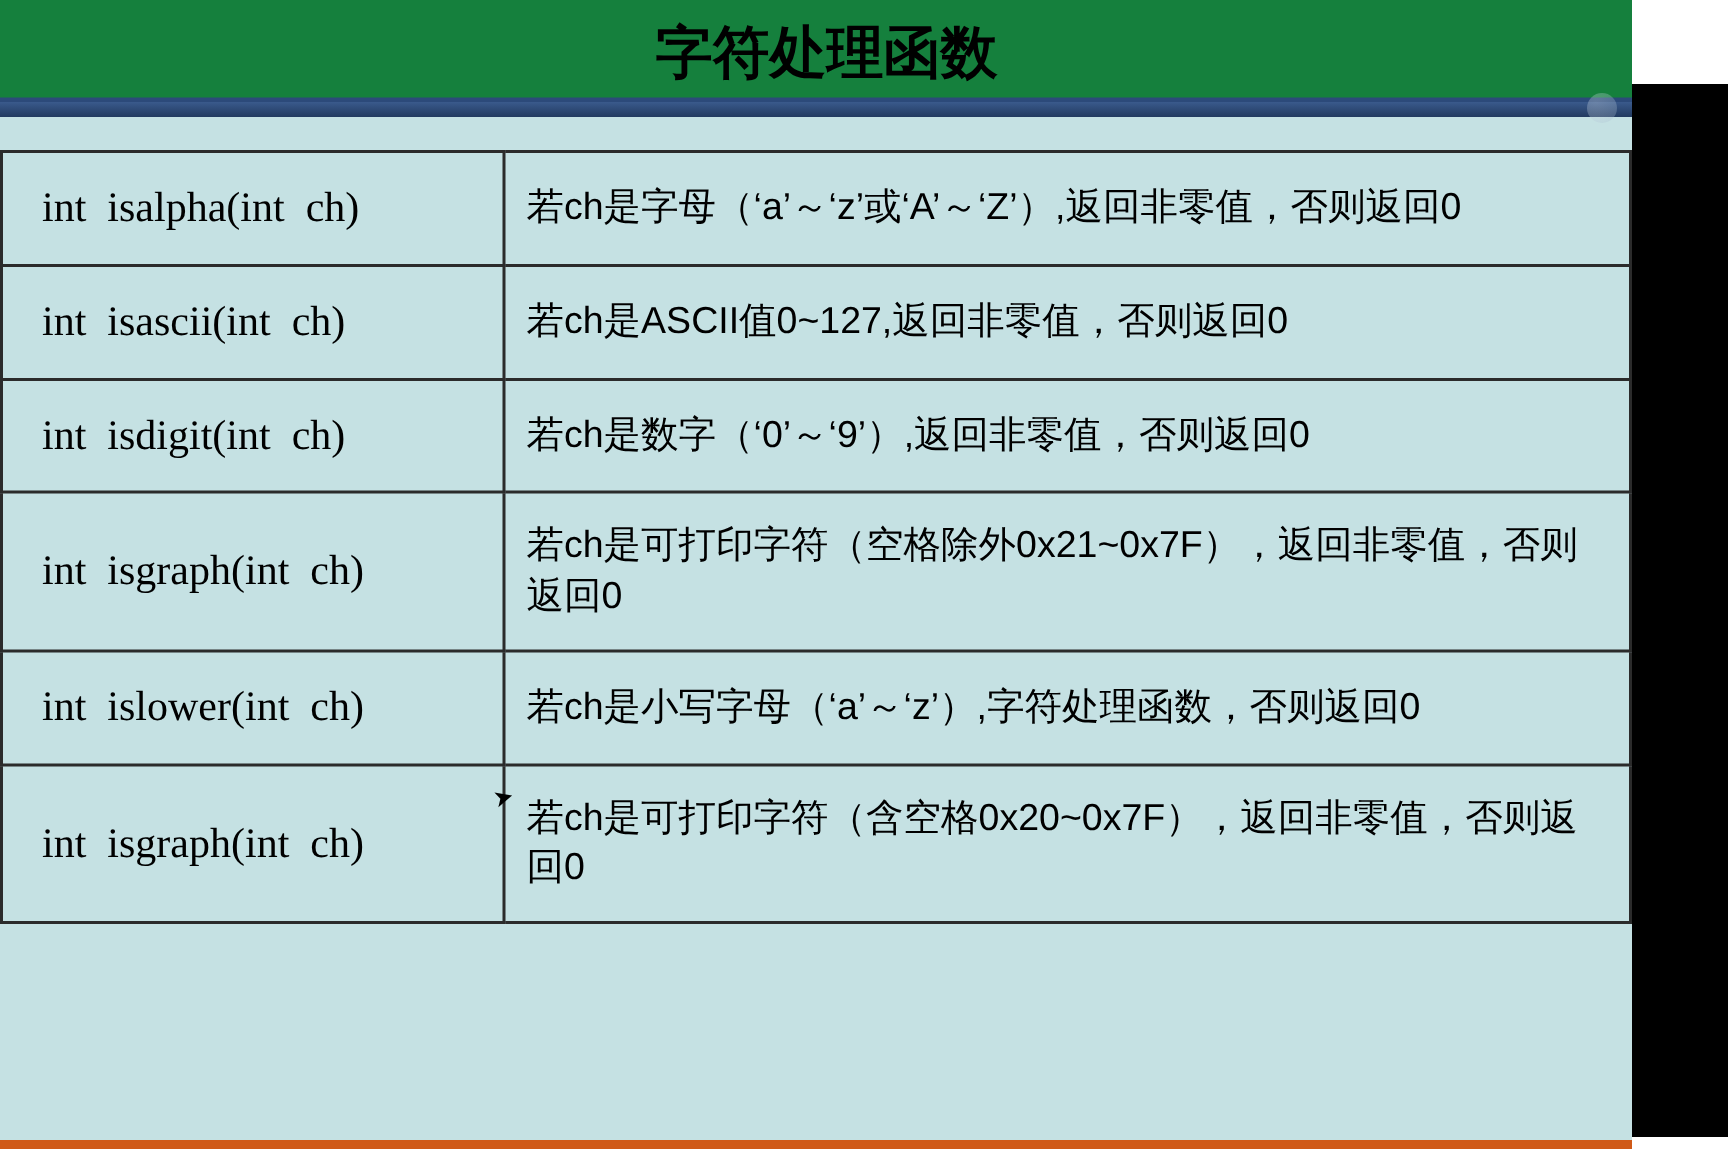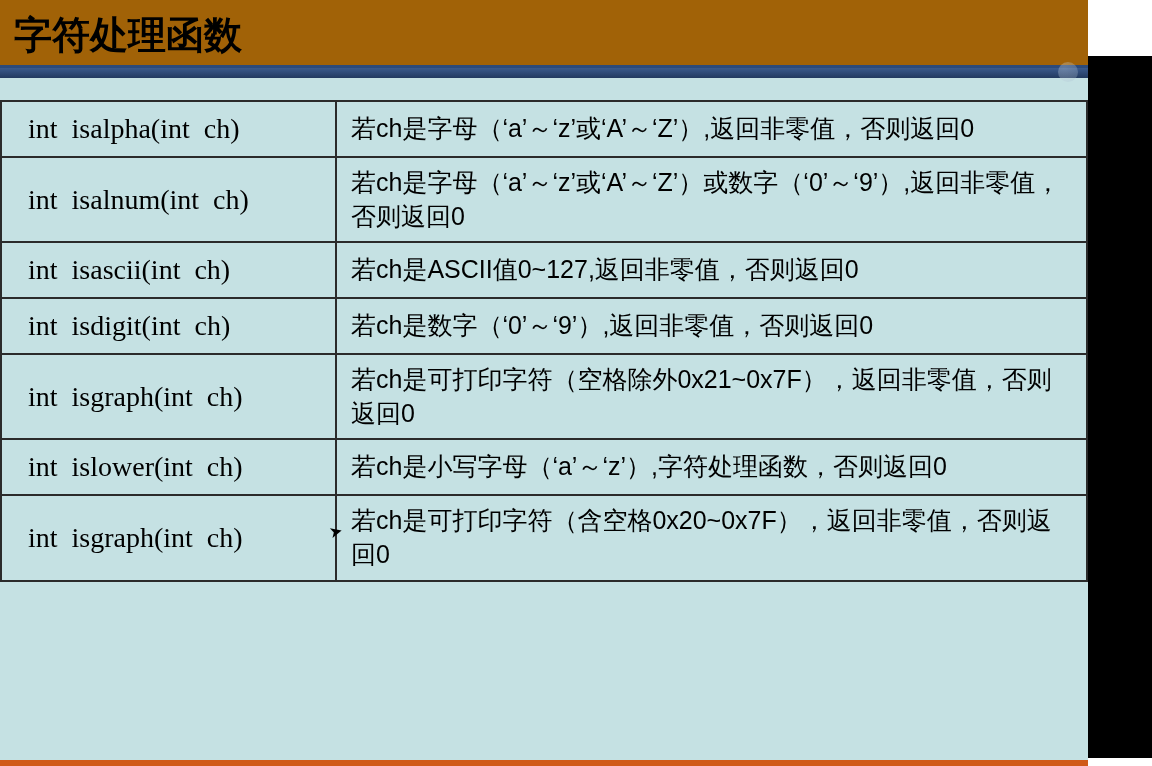--- a/index.html
+++ b/index.html
@@ -35,23 +35,24 @@
   }
   .right-strip .bot-white {
     position: absolute;
     bottom: 0;
     left: 0;
     width: 64px;
     height: 8px;
     background: #ffffff;
   }
   .title-area {
-    background: #a16207;
+    background: #15803d;
     padding: 10px 0 4px 14px;
     border-bottom: 3px solid #2c4a7a;
+    text-align: center;
   }
   .title-area h1 {
     margin: 0;
     font-size: 38px;
     font-weight: 700;
     color: #000000;
   }
   .divider-bar {
     height: 10px;
     background: linear-gradient(#3a5a8c, #223a60);
@@ -74,21 +75,21 @@
   }
   table.func-table {
     border-collapse: collapse;
     width: 100%;
     table-layout: fixed;
   }
   table.func-table td {
     border: 2px solid #2b2b2b;
     background: #c5e1e3;
     vertical-align: middle;
-    padding: 8px 14px;
+    padding: 18px 14px;
     font-size: 25px;
     color: #000000;
     line-height: 1.35;
     font-family: "SimSun", "Times New Roman", serif;
   }
   table.func-table td.sig {
     width: 335px;
     font-family: "Times New Roman", serif;
     font-size: 28px;
     white-space: pre;
@@ -128,24 +129,20 @@
     <colgroup>
       <col style="width:335px">
       <col>
     </colgroup>
     <tbody>
       <tr>
         <td class="sig">int  isalpha(int  ch)</td>
         <td class="desc">若ch是字母（‘a’～‘z’或‘A’～‘Z’）,返回非零值，否则返回0</td>
       </tr>
       <tr>
-        <td class="sig">int  isalnum(int  ch)</td>
-        <td class="desc">若ch是字母（‘a’～‘z’或‘A’～‘Z’）或数字（‘0’～‘9’）,返回非零值，否则返回0</td>
-      </tr>
-      <tr>
         <td class="sig">int  isascii(int  ch)</td>
         <td class="desc">若ch是ASCII值0~127,返回非零值，否则返回0</td>
       </tr>
       <tr>
         <td class="sig">int  isdigit(int  ch)</td>
         <td class="desc">若ch是数字（‘0’～‘9’）,返回非零值，否则返回0</td>
       </tr>
       <tr>
         <td class="sig">int  isgraph(int  ch)</td>
         <td class="desc">若ch是可打印字符（空格除外0x21~0x7F），返回非零值，否则返回0</td>

